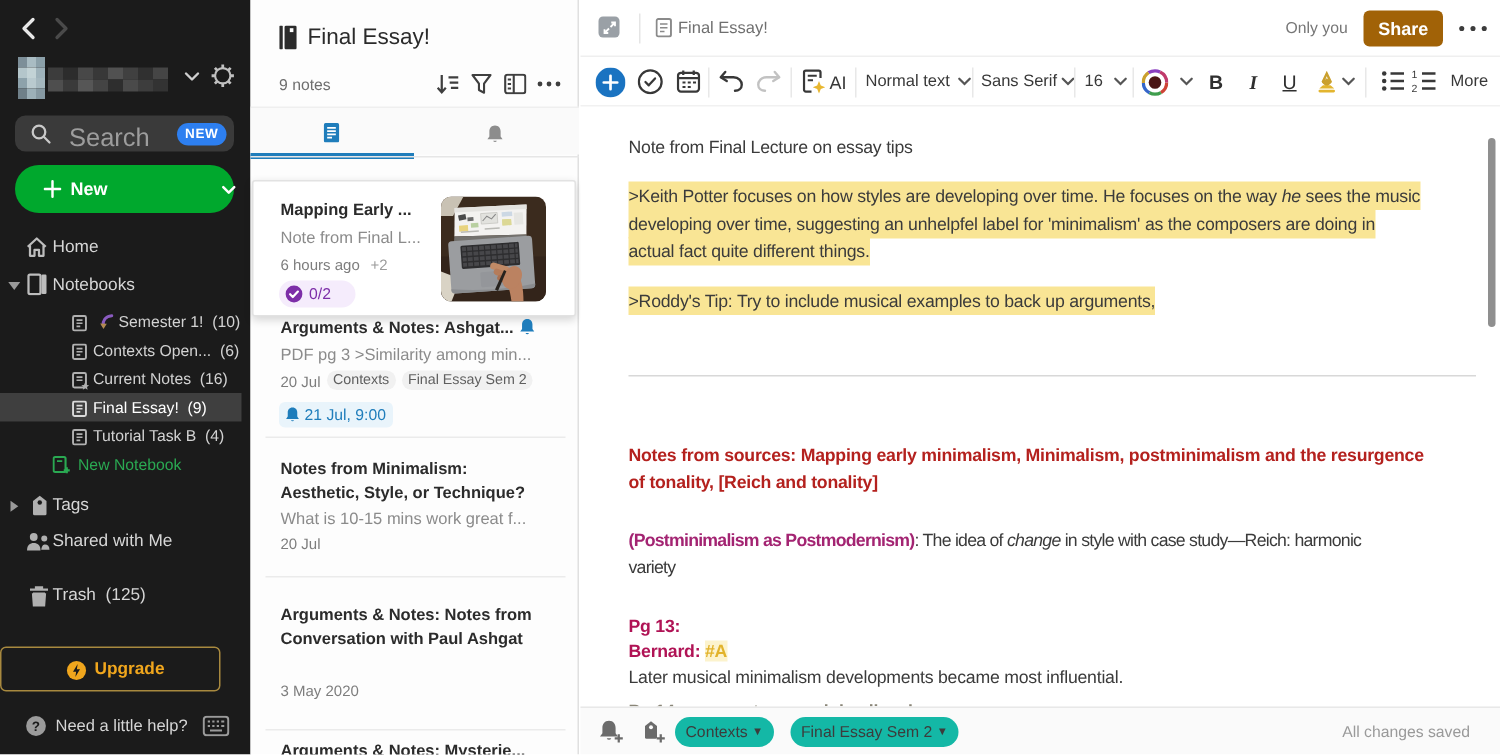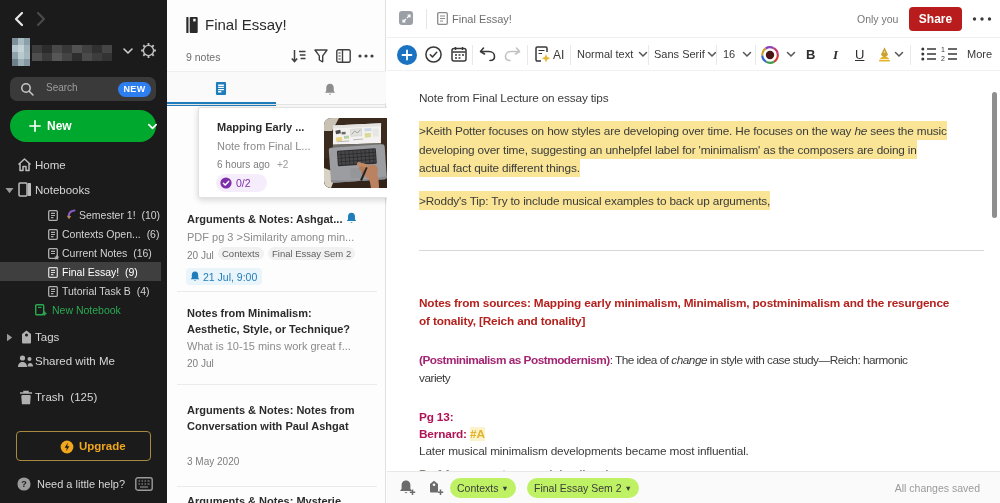--- a/index.html
+++ b/index.html
@@ -3,54 +3,54 @@
 <meta charset="utf-8">
 <style>
 * { margin:0; padding:0; box-sizing:border-box; }
 html,body { width:1000px; height:503px; overflow:hidden; font-family:"Liberation Sans", sans-serif; }
 body { position:relative; background:#fff; }
 .abs { position:absolute; }
 svg { display:block; }
 
 #sidebar { position:absolute; left:0; top:0; width:167px; height:503px; background:#1b1b1b; color:#d2d2d2; }
 #search { position:absolute; left:10px; top:77px; width:146px; height:24px; background:#3a3a3a; border-radius:7px; }
-#search .ph { position:absolute; left:36px; top:5px; font-size:10px; color:#9d9d9d; }
+#search .ph { position:absolute; left:36px; top:5px; font-size:17px; color:#9d9d9d; }
 #newbadge { position:absolute; right:5px; top:4.5px; width:33px; height:15px; background:#2d7ff0; border-radius:8px; color:#fff; font-size:9px; font-weight:bold; text-align:center; line-height:15px; letter-spacing:.4px; }
 #newbtn { position:absolute; left:10px; top:110px; width:146px; height:32px; background:#00a82d; border-radius:16px; color:#fff; }
 #newbtn .lbl { position:absolute; left:37px; top:8.5px; font-size:12px; font-weight:bold; }
 .srow { position:absolute; left:0; width:167px; height:22px; }
 .srow .txt { position:absolute; left:35px; top:50%; transform:translateY(-50%); font-size:11.5px; color:#d6d6d6; white-space:nowrap; }
 .nrow { position:absolute; left:0; width:199px; height:19px; }
 .nrow .txt { position:absolute; left:62px; top:50%; transform:translateY(-50%); font-size:10.5px; color:#d2d2d2; white-space:nowrap; }
-#upgrade { position:absolute; left:16px; top:431px; width:135px; height:30px; border:1.5px solid #a8893f; border-radius:4px; }
+#upgrade { position:absolute; left:0; top:431px; width:147px; height:30px; border:1.5px solid #a8893f; border-radius:4px; }
 #upgrade .lbl { position:absolute; left:62px; top:8px; font-size:11.5px; font-weight:bold; color:#f0a61d; }
 
 #panel { position:absolute; left:167px; top:0; width:219px; height:503px; background:#fdfdfd; border-right:1px solid #e0e0e0; }
 #panel h1 { position:absolute; left:38px; top:16px; font-size:15px; font-weight:normal; color:#2b2b2b; }
 #ncount { position:absolute; left:19px; top:51px; font-size:10.5px; color:#6e6e6e; }
 #tabline { position:absolute; left:0; top:102px; width:109px; height:3.5px; background:#1f7dbb; }
 #tabborder { position:absolute; left:0; top:104px; width:219px; height:1px; background:#e6e6e6; }
 #hdivider { position:absolute; left:0; top:71px; width:219px; height:1px; background:#efefef; }
-#card1 { position:absolute; left:1px; top:107px; width:216px; height:91px; background:#fff; border:1px solid #e2e2e2; border-radius:2px; box-shadow:0 2px 6px rgba(0,0,0,.16);margin-left:30px; }
+#card1 { position:absolute; left:1px; top:120px; width:216px; height:91px; background:#fff; border:1px solid #e2e2e2; border-radius:2px; box-shadow:0 2px 6px rgba(0,0,0,.16); }
 .ntitle { font-size:11px; font-weight:bold; color:#2b2b2b; white-space:nowrap; }
 .nsnip { font-size:11px; color:#8b8b8b; white-space:nowrap; }
 .nmeta { font-size:10px; color:#7d7d7d; white-space:nowrap; }
 .ndiv { position:absolute; left:10px; width:200px; height:1px; background:#ebebeb; }
 .chip { display:inline-block; background:#f1f1f1; border-radius:8px; padding:1px 4px; font-size:9.5px; color:#5f5f5f; }
 
 #editor { position:absolute; left:387px; top:0; width:613px; height:503px; background:#fff; }
 #ehead { position:absolute; left:0; top:0; width:613px; height:38px; border-bottom:1px solid #efefef; }
-#sharebtn { position:absolute; left:522px; top:7px; width:53px; height:24px; background:#b91c1c; border-radius:4px; color:#fff; font-size:12px; font-weight:bold; text-align:center; line-height:24px; }
+#sharebtn { position:absolute; left:522px; top:7px; width:53px; height:24px; background:#a16207; border-radius:4px; color:#fff; font-size:12px; font-weight:bold; text-align:center; line-height:24px; }
 #toolbar { position:absolute; left:0; top:38px; width:613px; height:33px; border-bottom:1px solid #f1f1f1; }
 #content { position:absolute; left:0; top:72px; width:613px; height:399px; overflow:hidden; font-size:11.8px; color:#3b3b3b; letter-spacing:-0.16px; }
 #content .tx { position:absolute; left:32px; width:580px; line-height:18.5px; }
 .hl { background:#f9e595; padding:2.5px 0; }
 .red { color:#b4211e; font-weight:bold; } .mag { color:#a32472; font-weight:bold; } .crim { color:#b01355; font-weight:bold; }
 #efoot { position:absolute; left:0; top:471px; width:613px; height:32px; background:#fafafa; border-top:1px solid #e8e8e8; }
-.fchip { position:absolute; height:20px; background:#bef264; border-radius:10px; font-size:10.5px; color:#3c3c3c; line-height:20px; padding:0 10px; top:6px; }
+.fchip { position:absolute; height:20px; background:#14b8a6; border-radius:10px; font-size:10.5px; color:#3c3c3c; line-height:20px; padding:0 10px; top:6px; }
 </style>
 </head>
 <body>
 <div id="sidebar">
 
   <svg class="abs" style="left:12px;top:11px" width="36" height="16" viewBox="0 0 36 16">
     <path d="M10 2 L4 8 L10 14" stroke="#e8e8e8" stroke-width="2.2" fill="none" stroke-linecap="round" stroke-linejoin="round"></path>
     <path d="M26 2 L32 8 L26 14" stroke="#4a4a4a" stroke-width="2.2" fill="none" stroke-linecap="round" stroke-linejoin="round"></path>
   </svg>
 

